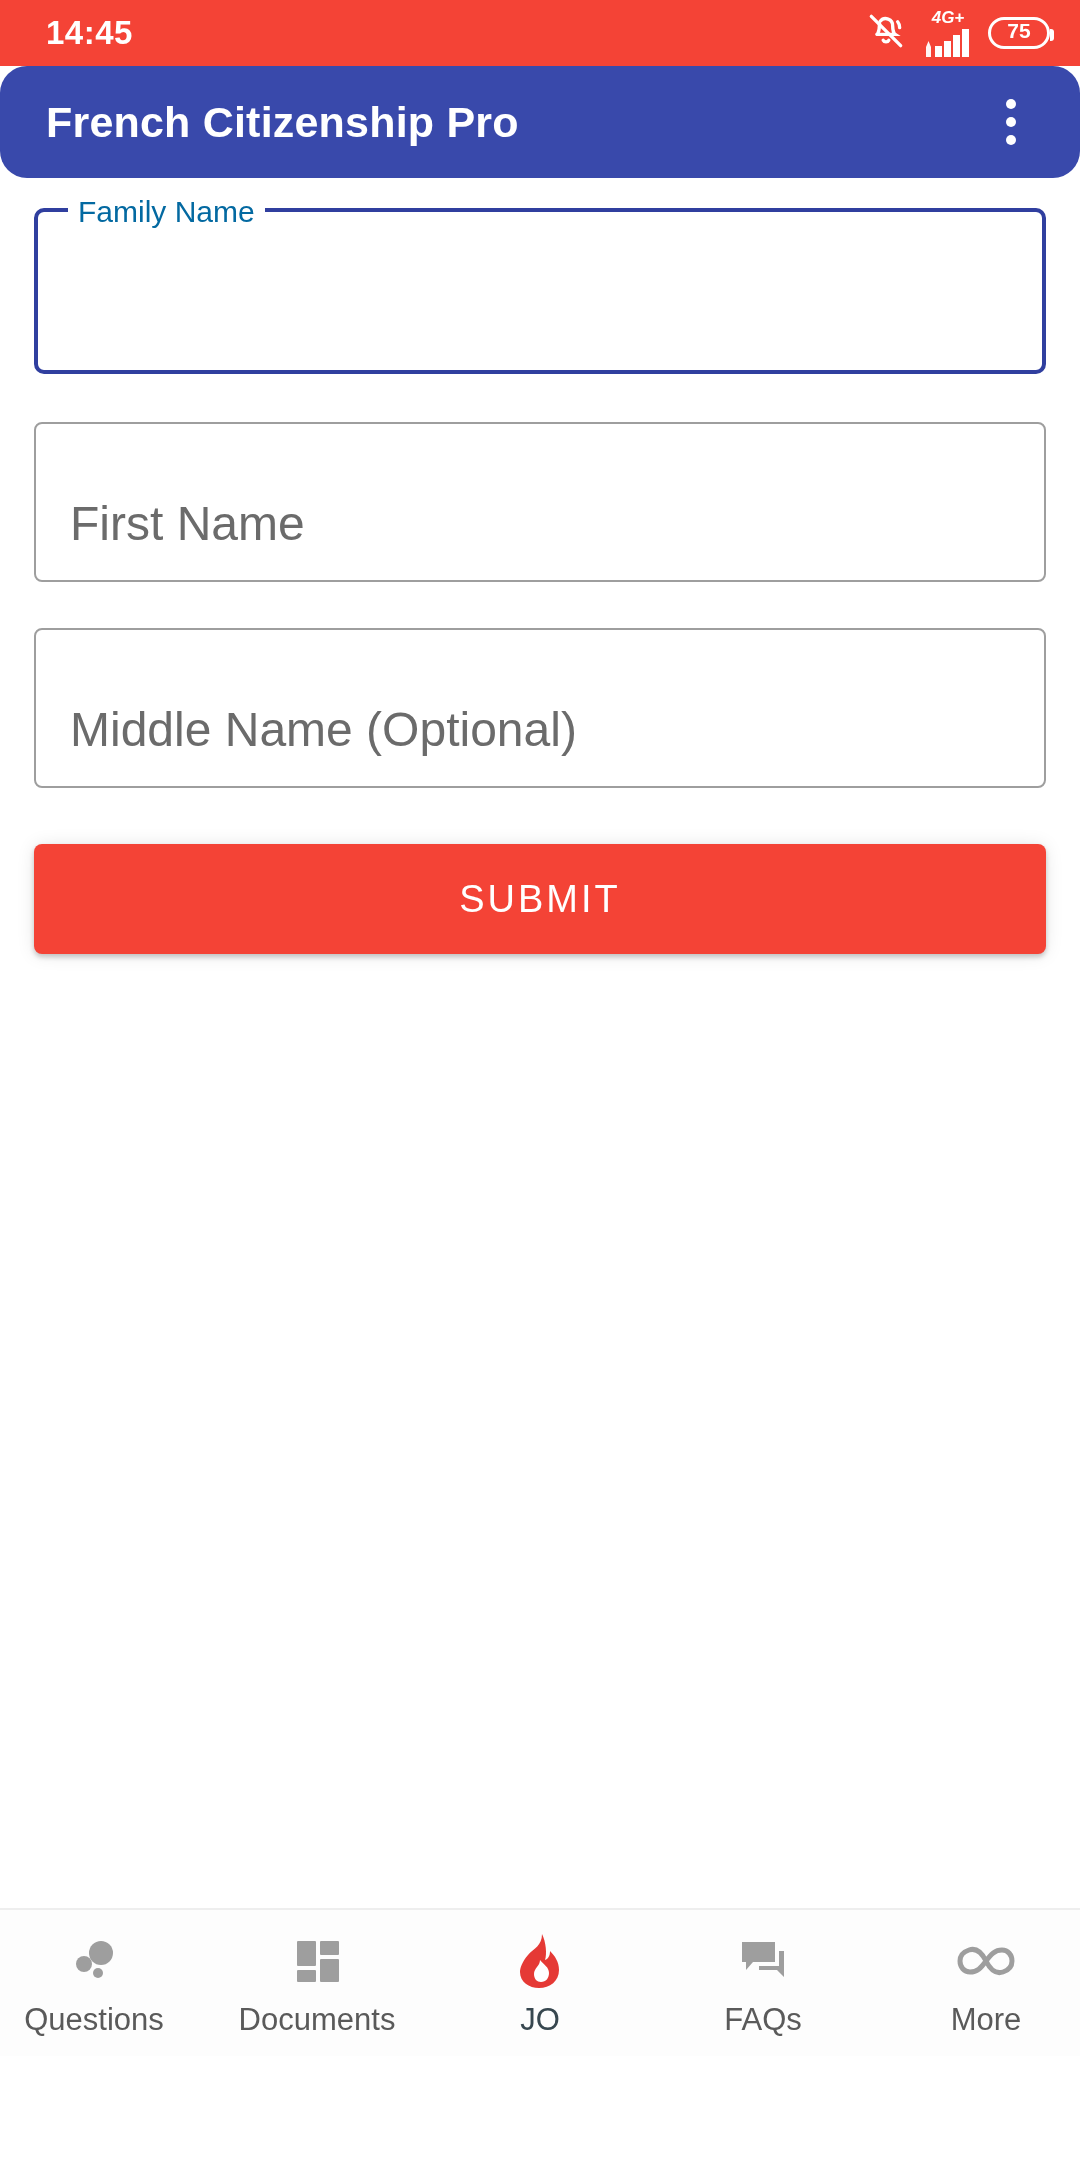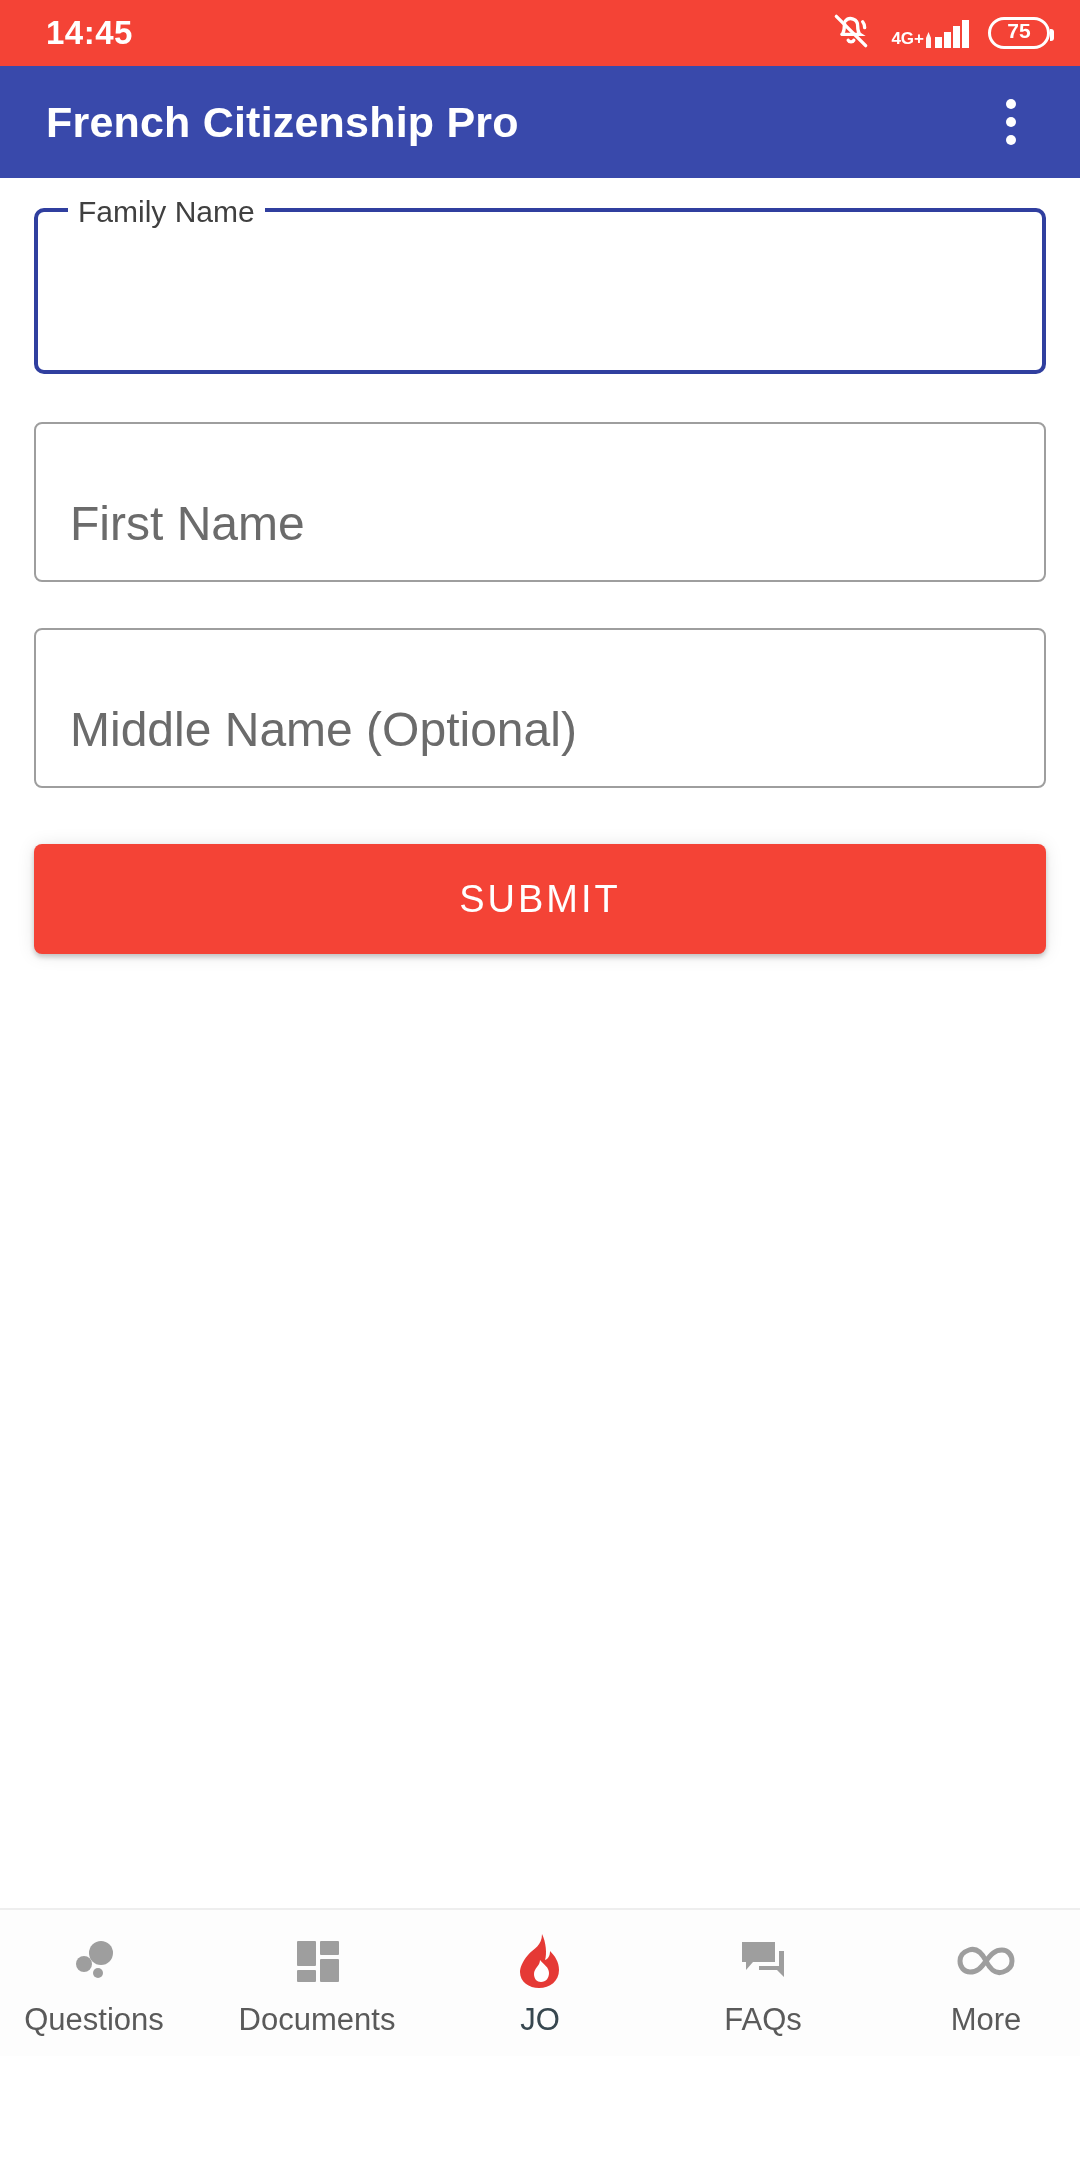--- a/index.html
+++ b/index.html
@@ -26,21 +26,21 @@
   }
   .status-time {
     font-size:33px; font-weight:bold;
     letter-spacing:0.5px; color:#ffffff;
   }
   .status-right {
     margin-left:auto;
     display:flex; align-items:center; gap:18px;
   }
   .status-icon { display:block; }
-  .signal-wrap { display:flex; flex-direction:row; align-items:flex-end; }
+  .signal-wrap { display:flex; flex-direction:column; align-items:center;font-style:italic; }
   .net-label {
     font-size:17px; font-weight:bold; color:#ffffff;
     line-height:1; margin-bottom:1px; margin-left:2px;
   }
   .battery {
     width:62px; height:32px;
     border:3px solid #ffffff; border-radius:16px;
     display:flex; align-items:flex-start; justify-content:center;
     position:relative;
   }
@@ -51,20 +51,21 @@
   .battery-text {
     font-size:21px; font-weight:bold; color:#ffffff; line-height:1;
   }
 
   
   .app-bar {
     height:112px; flex:0 0 112px;
     background:#3949ab;
     display:flex; align-items:center;
     padding:0 34px 0 46px;
+    border-radius:27px;
   }
   .app-title {
     font-size:43px; font-weight:bold; color:#ffffff;
     letter-spacing:0.2px; white-space:nowrap;
   }
   .overflow-menu {
     margin-left:auto;
     width:70px; height:70px;
     display:flex; flex-direction:column;
     align-items:center; justify-content:center; gap:8px;
@@ -105,21 +106,21 @@
     border:4px solid #303f9f;
     border-radius:10px;
     padding-bottom:0;
     position:relative;
   }
   .notch-label {
     position:absolute;
     top:-20px; left:30px;
     background:#ffffff;
     padding:0 10px;
-    font-size:30px; color:#404040;
+    font-size:30px; color:#0369a1;
     line-height:40px;
     white-space:nowrap;
   }
   .field-input {
     border:none; outline:none; background:transparent;
     font-family:"Liberation Sans", sans-serif;
     font-size:38px; color:#222222;
     width:100%; height:100%;
     padding:0 0 0 34px;
   }

